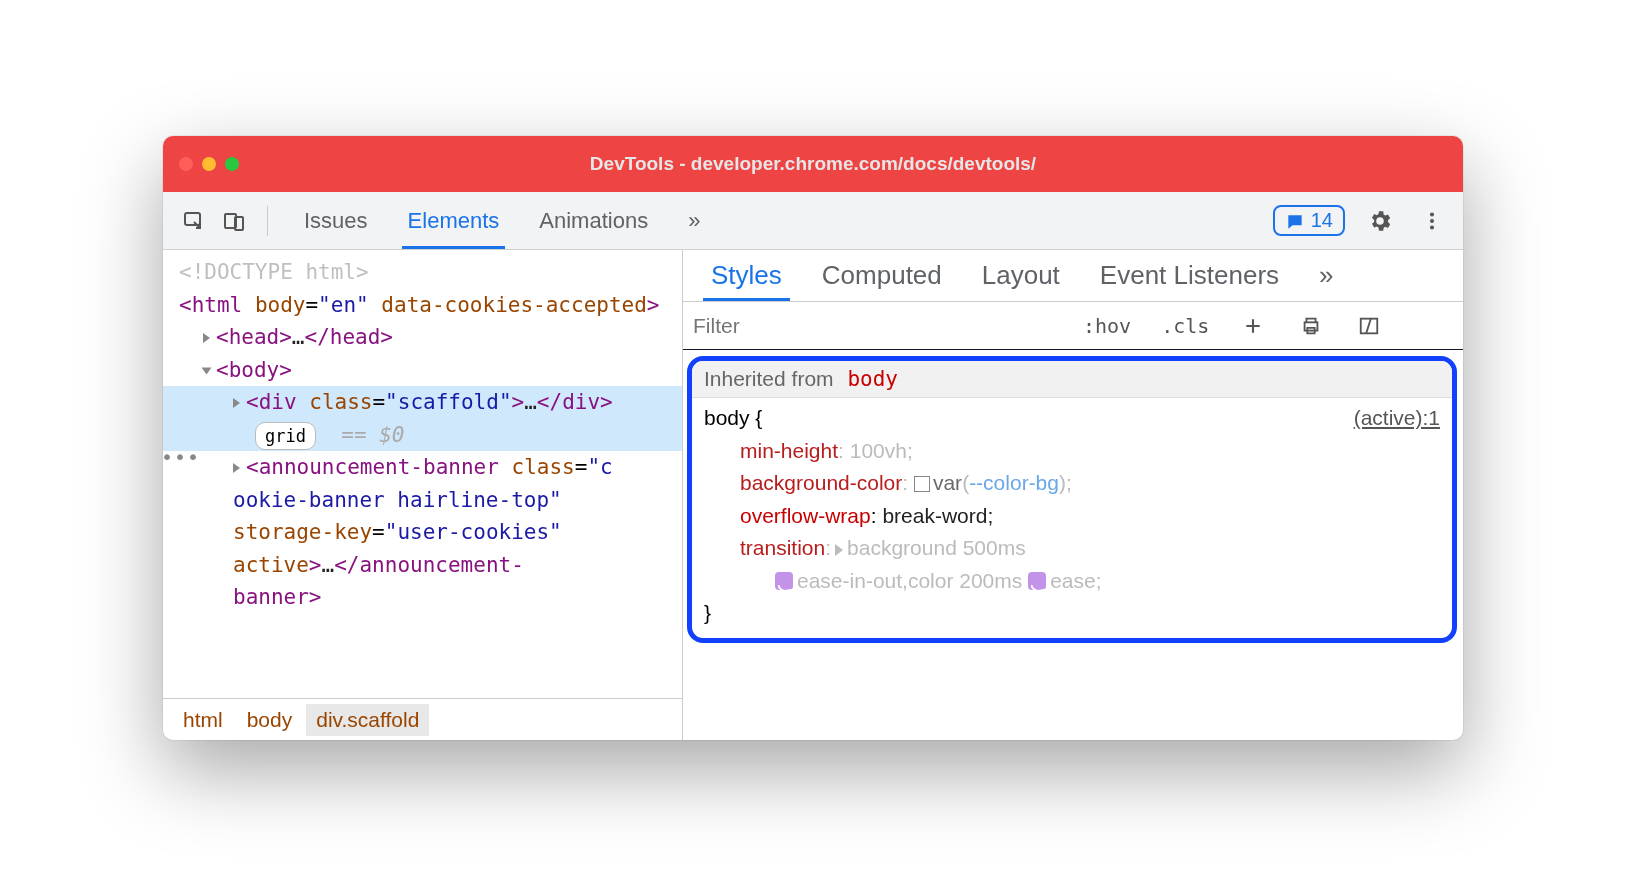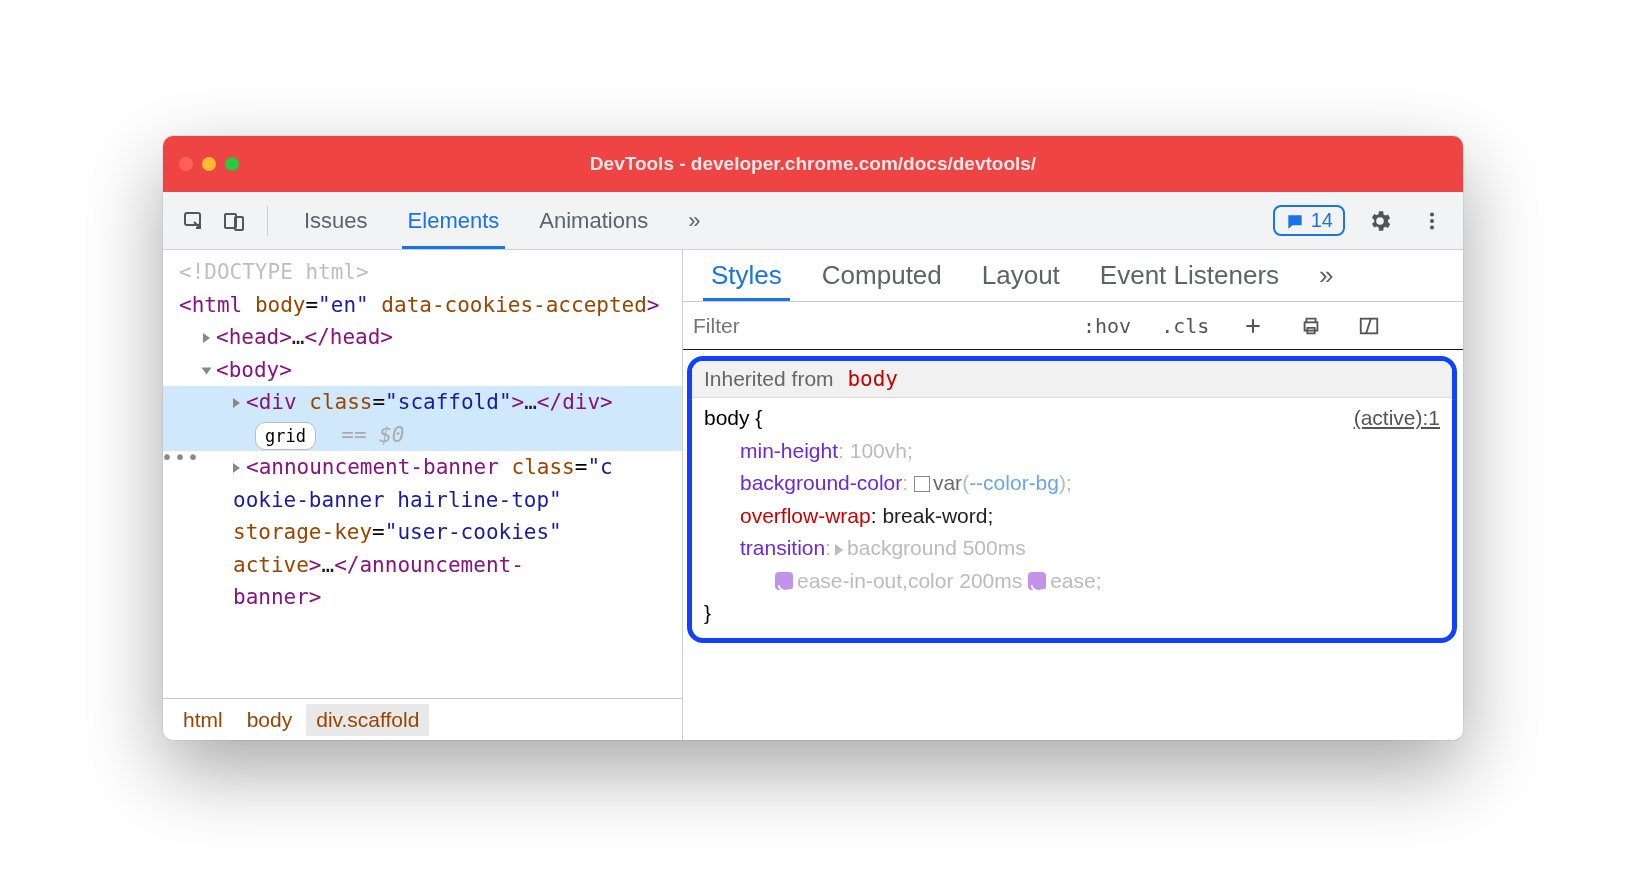--- a/index.html
+++ b/index.html
@@ -39,21 +39,21 @@
 .filterbar { height:48px; border-bottom:1px solid #0f172a; display:flex; align-items:center; padding:0 0 0 10px; gap:30px;}
 .filter { flex:0 0 360px; font-size:21px; color:#888; border:none; background:transparent; outline:none;}
 .fbtn { font-family:Menlo,monospace; font-size:20px; color:#555; cursor:pointer;}
 .ficon { width:28px; height:28px; display:flex; align-items:center; justify-content:center; color:#555; cursor:pointer;}
 .stylesbox { border:5px solid #1141ff; border-radius:16px; margin:6px 6px 8px 4px; overflow:hidden;}
 .inhdr { background:#f1f1f1; border-bottom:1px solid #ddd; padding:6px 12px; font-size:21px; color:#666;}
 .inhdr .bodyref{ color:#c80000; font-family:Menlo,monospace; margin-left:8px;}
 .rule { padding:4px 12px 8px 12px; font-family:Liberation Sans, sans-serif; font-size:21px; line-height:1.55;}
 .rule .hdrline { display:flex; justify-content:space-between;}
 .rule .src { color:#555; text-decoration:underline; cursor:pointer;}
-.prop{ padding-left:36px;} .pn{color:#c80000;} .pv{color:#222;} .dimp{color:#bbb;} .dimp .pn{color:#6d28d9;}
+.prop{ padding-left:36px;} .pn{color:#c80000;} .pv{color:#222;} .dimp{color:#bbb;} .dimp .pn{color:#b91c1c;}
 .var{ color:#6a6a6a;} .varn{ color:#6aa7e8;}
 .sw{ display:inline-block; width:16px; height:16px; border:1px solid #888; vertical-align:-2px; margin-right:3px;}
 .sw.white{background:#fff;} .sw.black{background:#1a1a1a;}
 .tri2{ display:inline-block; width:0;height:0; border-left:8px solid #bbb; border-top:6px solid transparent; border-bottom:6px solid transparent; vertical-align:middle; margin:0 4px;}
 .ease{ display:inline-block; width:18px; height:18px; background:#c293e8; border-radius:4px; vertical-align:-2px; margin-right:4px; position:relative;}
 .ease::after{content:"";position:absolute;left:3px;top:12px;width:12px;height:6px;border-left:2px solid #fff;border-bottom:2px solid #fff;border-bottom-left-radius:8px; transform:rotate(-10deg);}
 svg{display:block;}
 </style>
 </head>
 <body>

